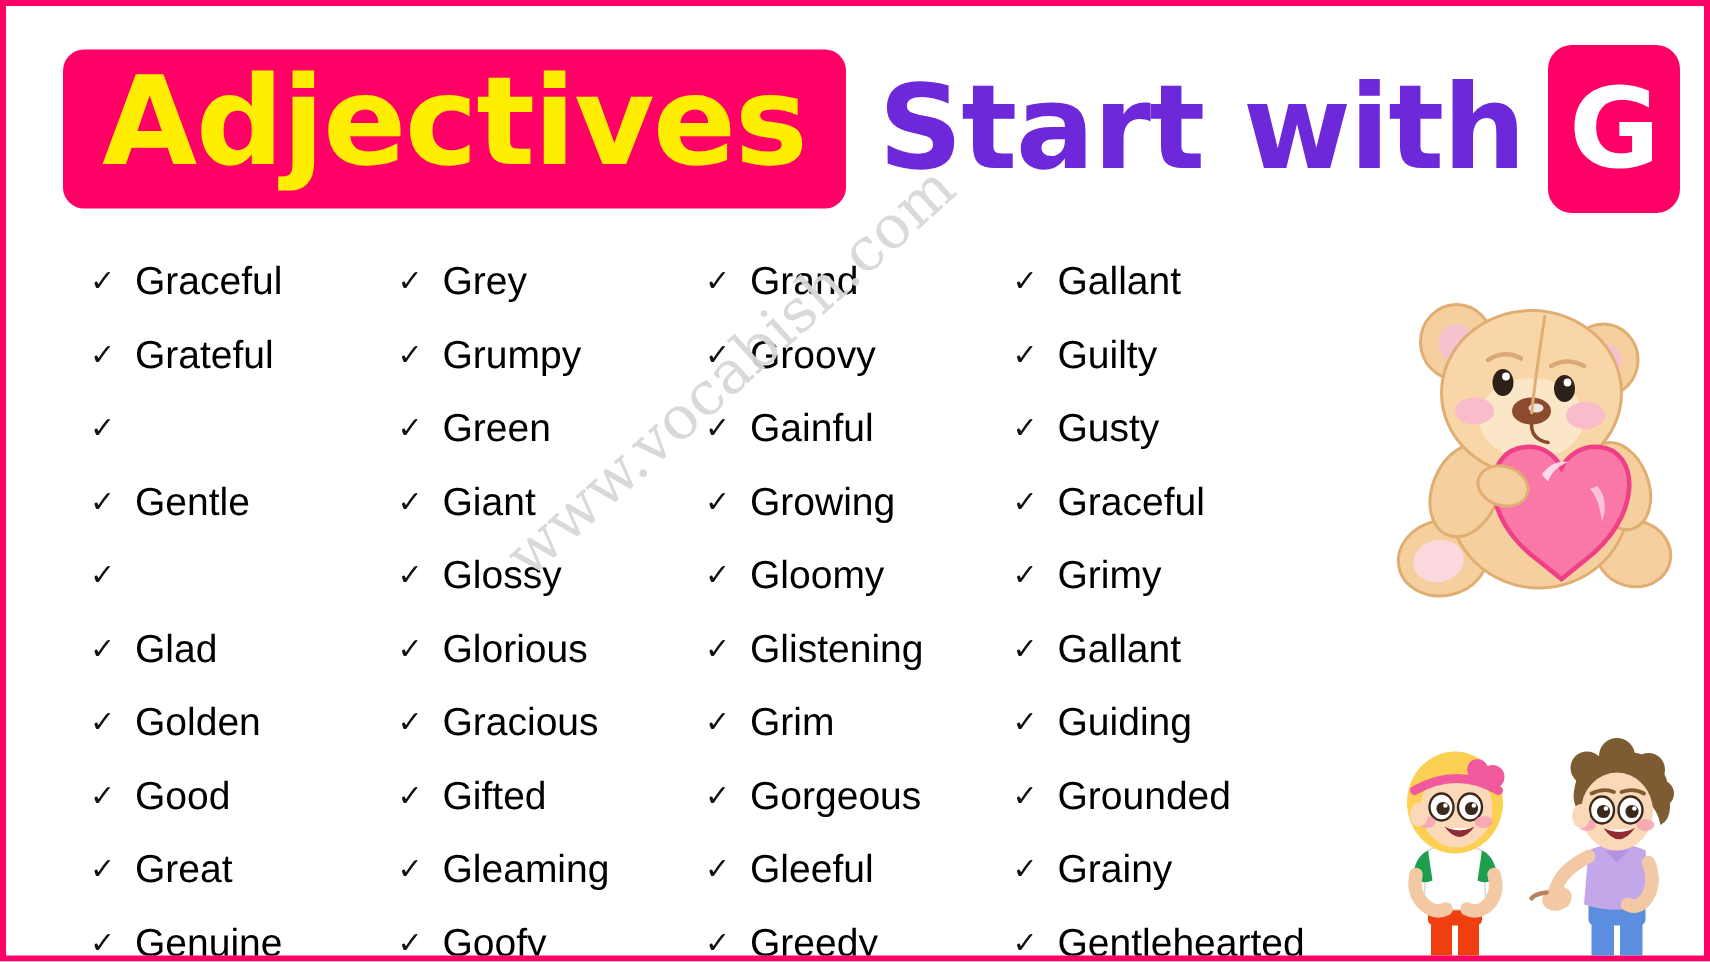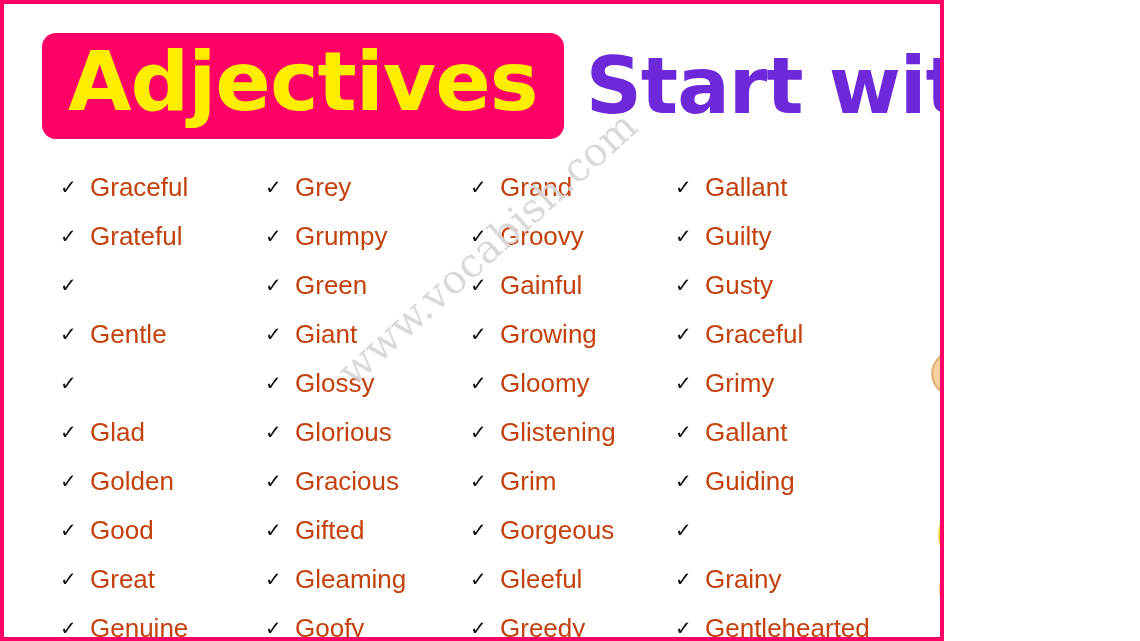--- a/index.html
+++ b/index.html
@@ -5,21 +5,21 @@
   html, body {
     margin: 0;
     padding: 0;
     background: #ffffff;
   }
   body {
     font-family: "Liberation Sans", sans-serif;
   }
   #poster {
     position: relative;
-    width: 944px;
+    width: 1140px;
     height: 641px;
     background: #ffffff;
     box-sizing: border-box;
     border: 4px solid #ff0066;
     overflow: hidden;
   }
 
   
   .header {
     position: absolute;
@@ -99,21 +99,21 @@
   .check-icon {
     color: #111111;
     font-size: 20px;
     line-height: 1;
     width: 17px;
     flex: 0 0 auto;
     display: inline-block;
     font-family: "DejaVu Sans", sans-serif;
   }
   .word-label {
-    color: #c2410c;
+    color: #000000;
     font-size: 26px;
     line-height: 1;
     font-family: "Liberation Sans", sans-serif;
   }
 
   
   .watermark {
     position: absolute;
     left: 340px;
     top: 350px;
@@ -312,20 +312,21 @@
       <div class="word-item">
           <span class="check-icon">✓</span>
           <span class="word-label">Gallant</span>
         </div>
       <div class="word-item">
           <span class="check-icon">✓</span>
           <span class="word-label">Guiding</span>
         </div>
       <div class="word-item">
           <span class="check-icon">✓</span>
+          <span class="word-label">Grounded</span>
         </div>
       <div class="word-item">
           <span class="check-icon">✓</span>
           <span class="word-label">Grainy</span>
         </div>
       <div class="word-item">
           <span class="check-icon">✓</span>
           <span class="word-label">Gentlehearted</span>
         </div>
     </div>

